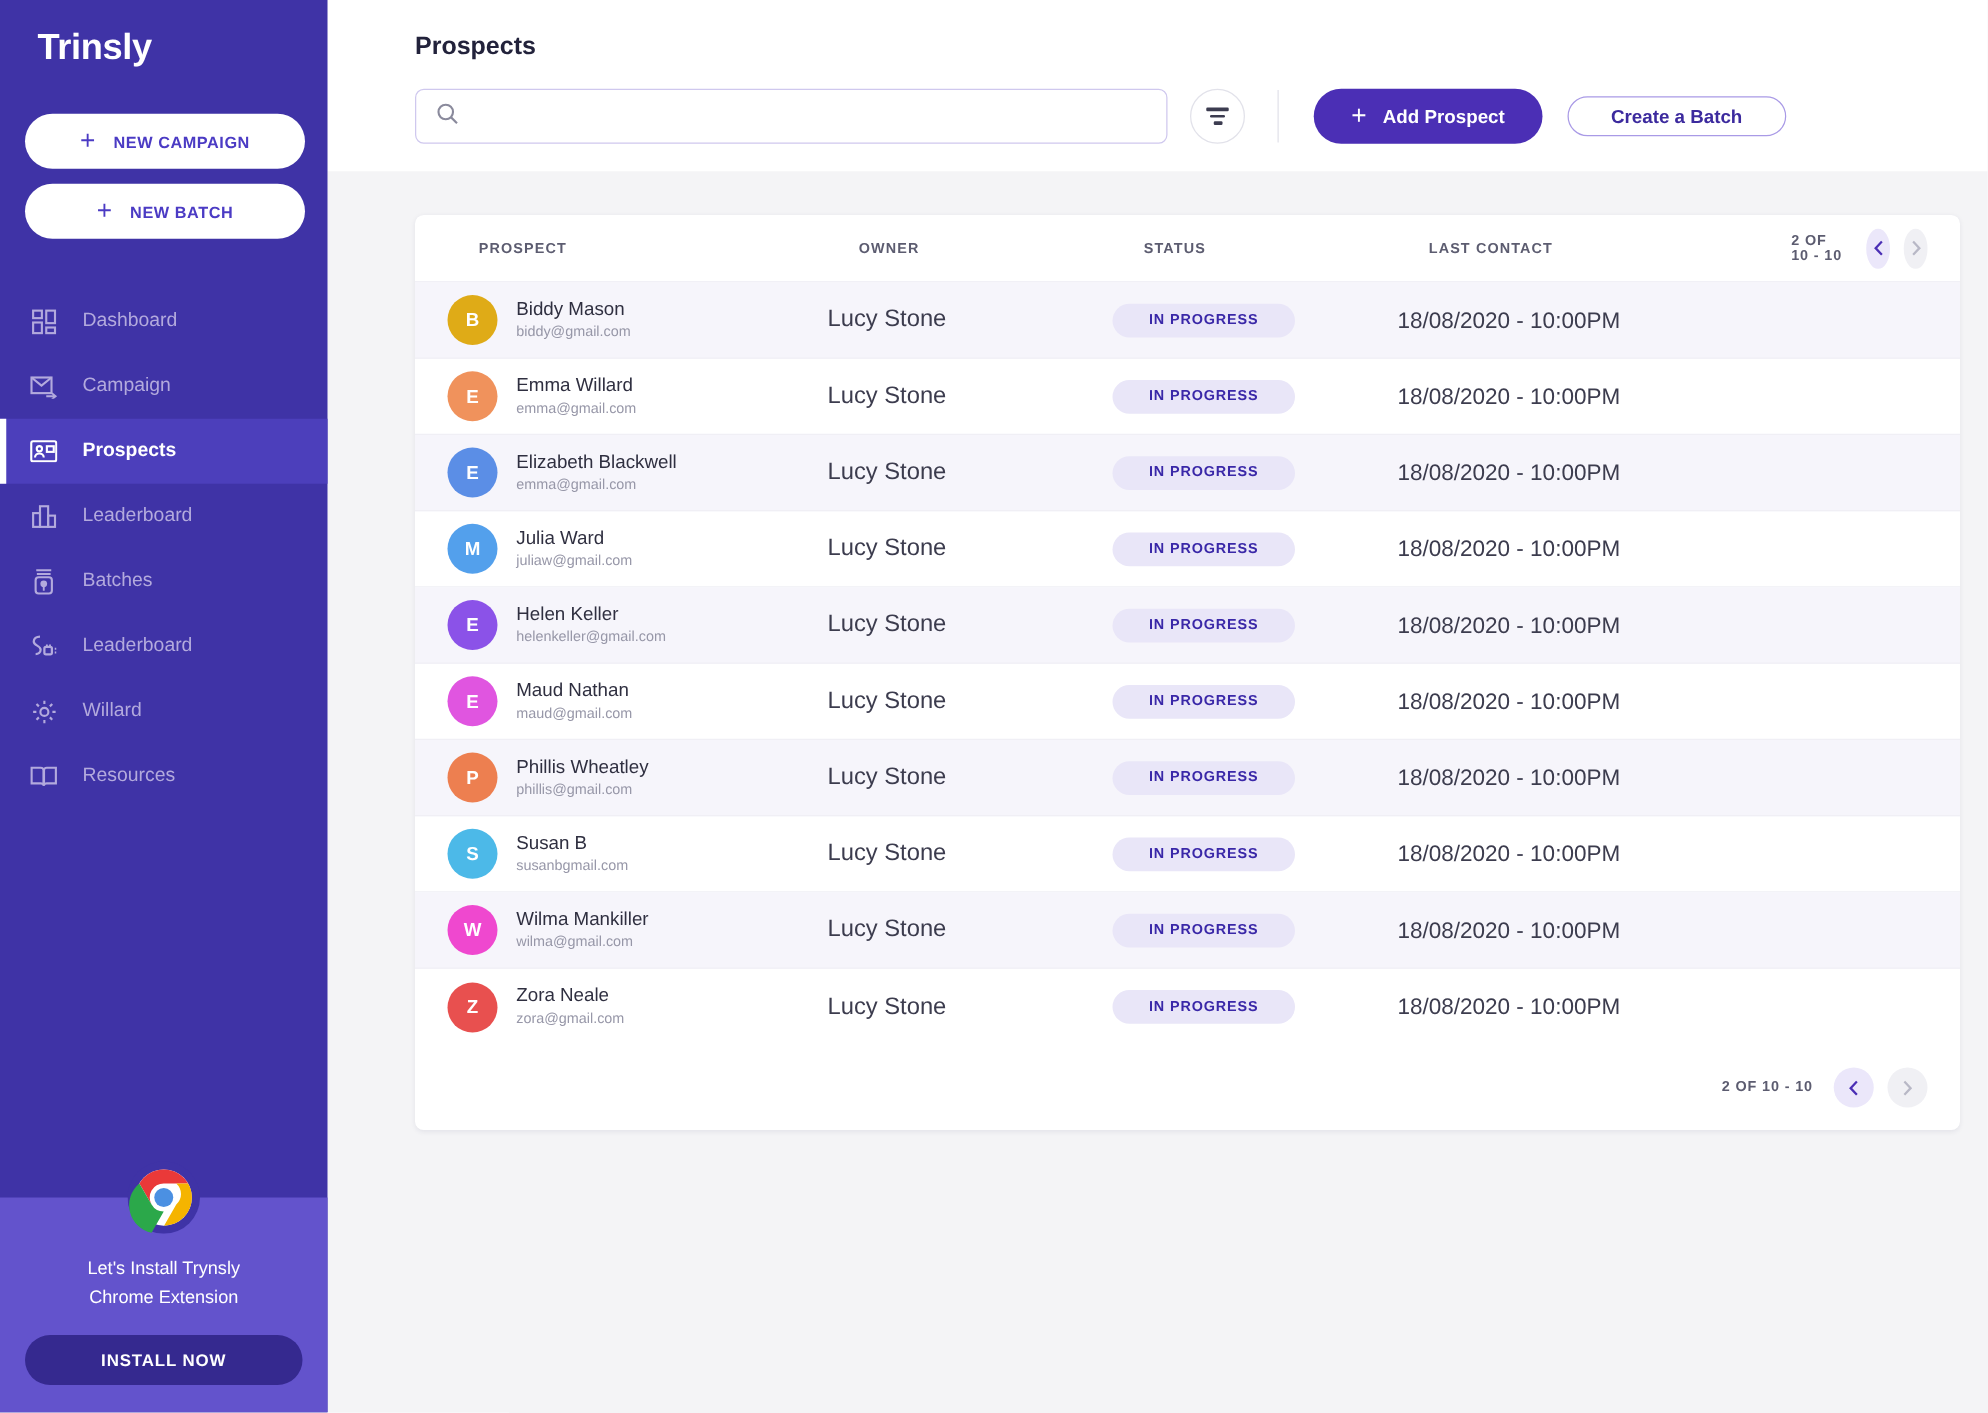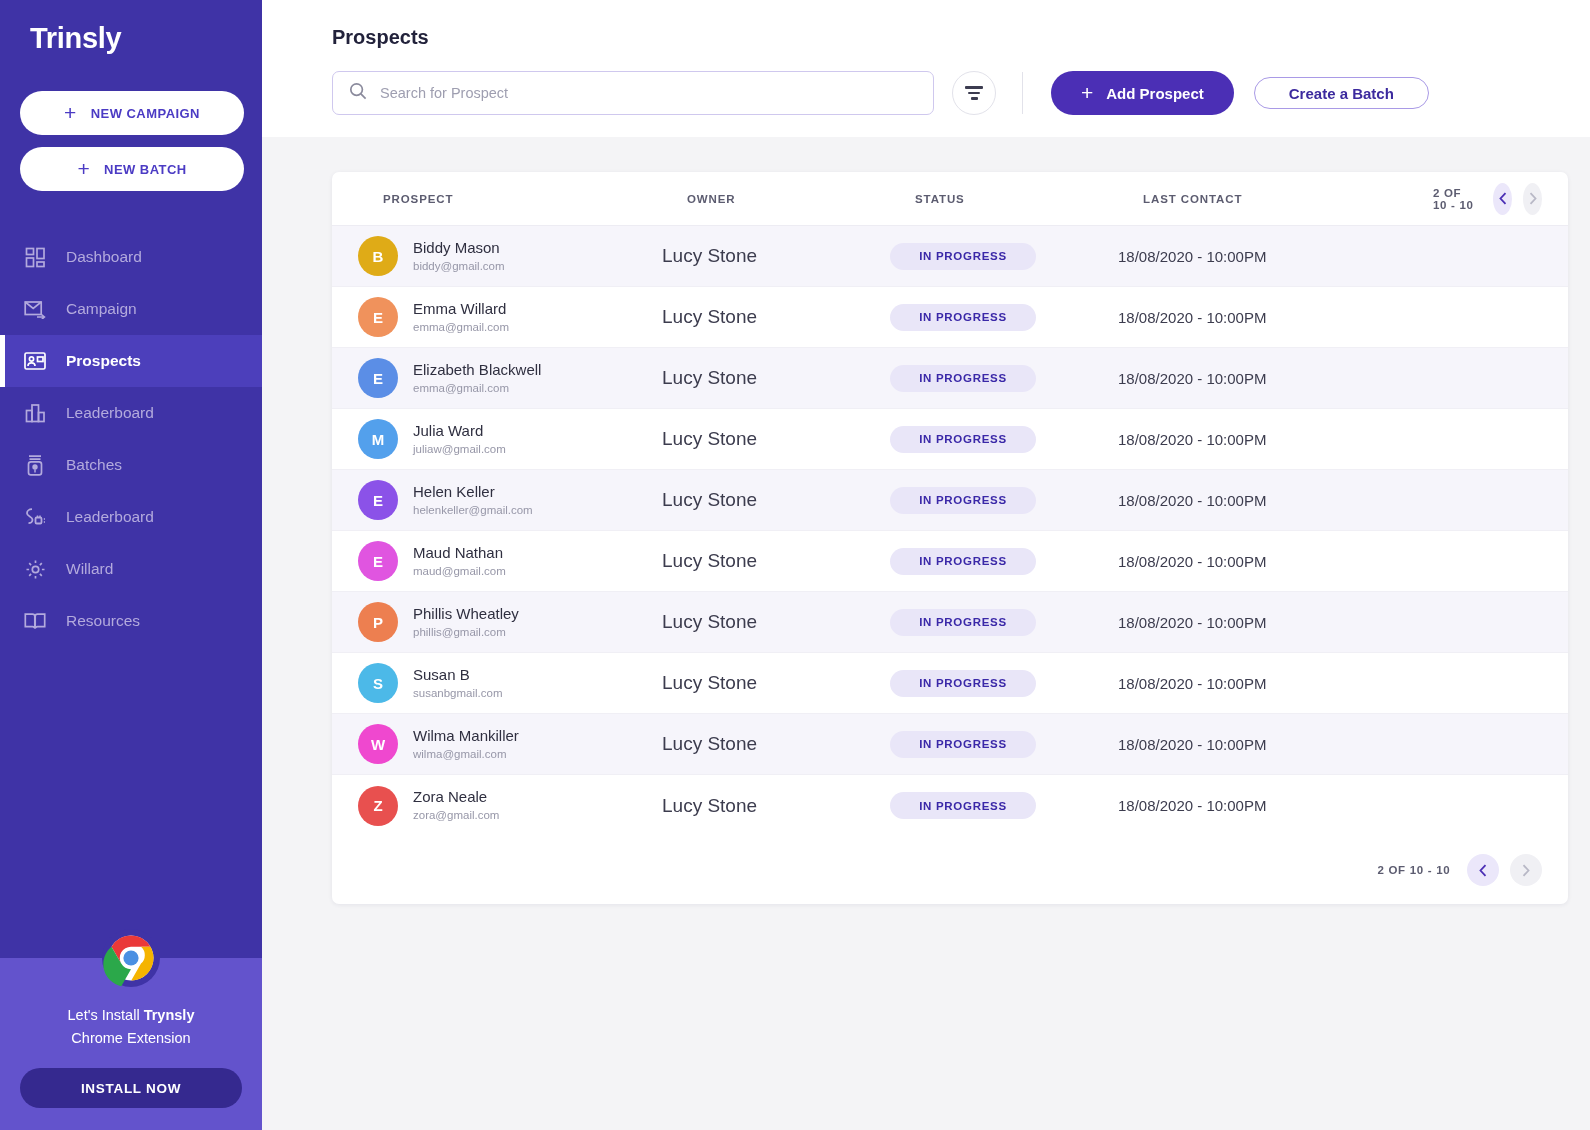--- a/index.html
+++ b/index.html
@@ -108,21 +108,21 @@
     left: 50%;
     margin-left: -29px;
     width: 58px; height: 58px;
   }
   .promo-text {
     color: #ffffff;
     font-size: 14.5px;
     line-height: 23px;
     margin-bottom: 18px;
   }
-  .promo-text b { font-weight: bold; text-align: center; }
+  .promo-text b { font-weight: normal; text-align: center; }
   .install-btn {
     display: block;
     width: 100%;
     height: 40px;
     background: #35298f;
     border: none;
     border-radius: 21px;
     color: #ffffff;
     font-size: 13.5px;
     font-weight: bold;
@@ -334,21 +334,21 @@
     width: 146px;
     border-radius: 14px;
     background: #e9e6f8;
     color: #3a28a8;
     font-size: 11.5px;
     font-weight: bold;
     letter-spacing: 0.7px;
   }
 
   .cell-date {
-    font-size: 15px;
+    font-size: 18px;
     color: #3c3c4e;
   }
 
   .tfoot {
     height: 68px;
     display: flex;
     align-items: center;
     justify-content: flex-end;
   }
 </style>
@@ -493,21 +493,20 @@
     <div class="page-title">Prospects</div>
 
     <div class="toolbar">
       <div class="search-box">
         <span>
           <svg width="18" height="18" viewBox="0 0 18 18" fill="none" stroke="#8a8a9c" stroke-width="1.7">
             <circle cx="7.6" cy="7.6" r="5.8"></circle>
               <path d="M11.9 11.9L16.6 16.6"></path>
           </svg>
         </span>
-        <input class="search-input" type="text" placeholder="Search for Prospect" style="">
       </div>
 
       <button class="filter-btn">
         <span class="fbar fbar1"></span>
         <span class="fbar fbar2"></span>
         <span class="fbar fbar3"></span>
       </button>
 
       <span class="divider-v"></span>
 

